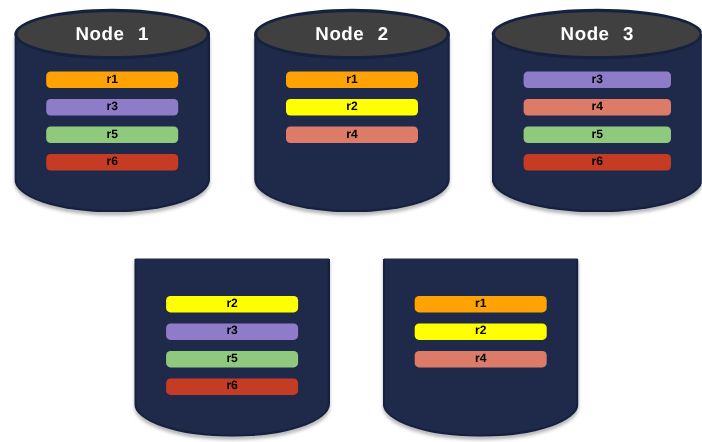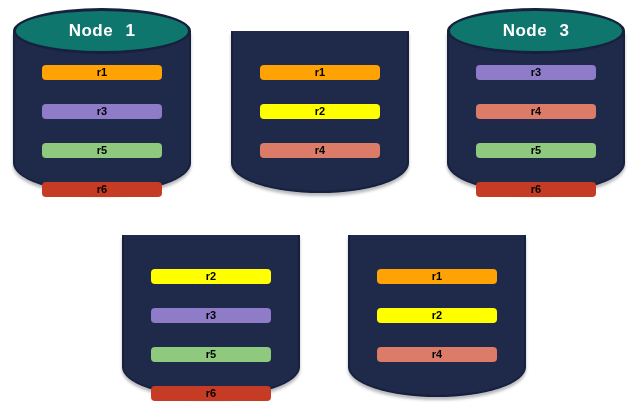--- a/index.html
+++ b/index.html
@@ -15,40 +15,40 @@
     background: #ffffff;
     overflow: hidden;
   }
   .cyl {
     position: absolute;
     width: 178px;
     height: 185px;
   }
   .pos-0 { left: 13px;  top: 8px;   }
   .pos-1 { left: 231px; top: 8px;   }
-  .pos-2 { left: 447px; top: 8px;   }
+  .pos-2 { left: 447px; top: 8px; padding-left: 14px;   }
   .pos-3 { left: 122px; top: 212px; }
   .pos-4 { left: 348px; top: 212px; }
 
   .cyl-body {
     position: absolute;
     left: 0; right: 0;
     top: 23px; bottom: 0;
     background: #1F2A4A;
     border: 2px solid #15213D;
     border-top: none;
     box-sizing: border-box;
     border-radius: 0 0 50% 50% / 0 0 30px 30px;
     box-shadow: 0 3px 3px rgba(100,100,110,0.45);
   }
   .cyl-top {
     position: absolute;
     left: 0; right: 0; top: 0;
     height: 46px;
-    background: #0f766e;
+    background: #404040;
     border: 3px solid #15213D;
     box-sizing: border-box;
     border-radius: 50%;
     display: flex;
     align-items: center;
     justify-content: center;
     z-index: 2;
   }
   .node-label {
     color: #FFFFFF;
@@ -57,21 +57,21 @@
     letter-spacing: 0.5px;
     word-spacing: 7px;
     white-space: nowrap;
   }
   .bars {
     position: absolute;
     left: 29px; right: 29px;
     top: 57px;
     display: flex;
     flex-direction: column;
-    gap: 24px;
+    gap: 10px;
     z-index: 3;
   }
   .bar {
     height: 15px;
     border-radius: 4px;
     color: #000000;
     font-size: 11px;
     font-weight: bold;
     line-height: 15px;
     text-align: center;
@@ -90,20 +90,23 @@
     <div class="bars">
         <div class="bar" style="background: rgb(255, 162, 3); color: rgb(0, 0, 0);">r1</div>
         <div class="bar" style="background: rgb(142, 124, 200); color: rgb(0, 0, 0);">r3</div>
         <div class="bar" style="background: rgb(143, 201, 126); color: rgb(0, 0, 0);">r5</div>
         <div class="bar" style="background: rgb(197, 59, 36); color: rgb(0, 0, 0);">r6</div>
       </div>
   </div>
 
   <div class="cyl pos-1">
     <div class="cyl-body"></div>
+    <div class="cyl-top">
+      <span class="node-label">Node 2</span>
+    </div>
     <div class="bars">
         <div class="bar" style="background: rgb(255, 162, 3); color: rgb(0, 0, 0);">r1</div>
         <div class="bar" style="background: rgb(255, 255, 0); color: rgb(0, 0, 0);">r2</div>
         <div class="bar" style="background: rgb(219, 123, 104); color: rgb(0, 0, 0);">r4</div>
       </div>
   </div>
 
   <div class="cyl pos-2">
     <div class="cyl-body"></div>
     <div class="cyl-top">

